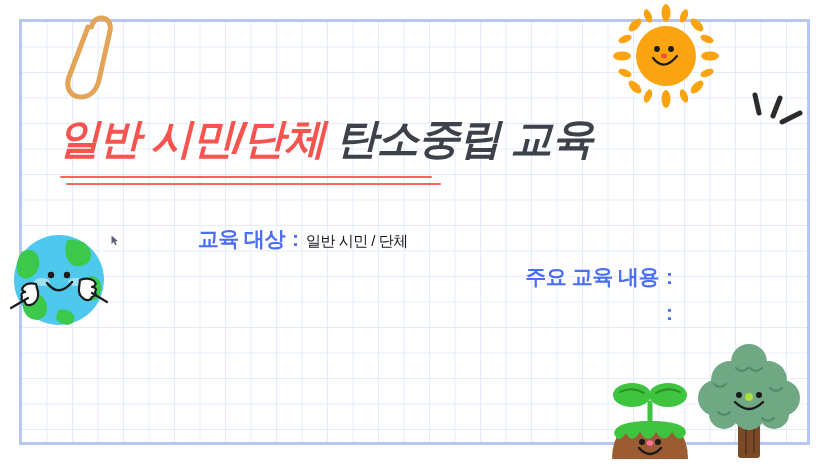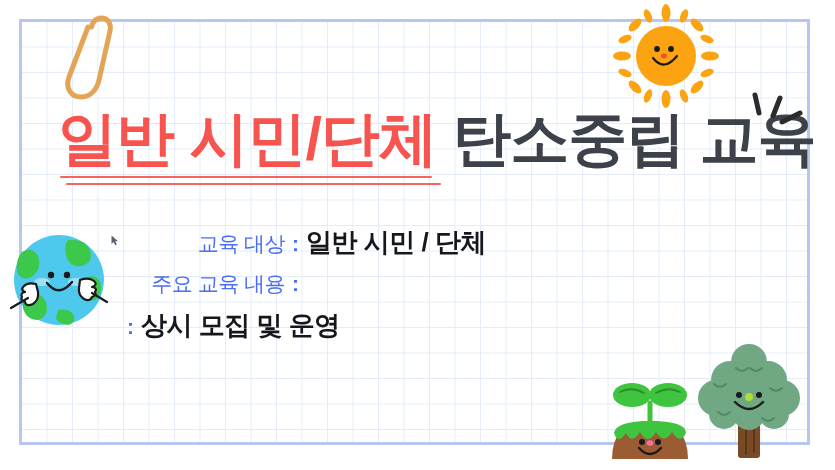--- a/index.html
+++ b/index.html
@@ -35,25 +35,26 @@
 
   
   #title-block {
     position: absolute;
     left: 58px;
     top: 104px;
     width: 730px;
     height: 76px;
   }
   .title-text {
-    font-size: 59px;
+    font-size: 42px;
     font-weight: 900;
     letter-spacing: -1px;
     line-height: 70px;
     white-space: nowrap;
+    font-style: italic;
   }
   .title-hl { color: #f8544f; }
   .title-dark { color: #3c414a; }
 
   #title-underlines {
     position: absolute;
     left: 60px;
     top: 176px;
     width: 395px;
     height: 10px;
@@ -78,39 +79,39 @@
     display: flex;
     align-items: baseline;
     margin-bottom: 6px;
     white-space: nowrap;
   }
   .info-label {
     width: 165px;
     text-align: right;
     color: #4a6ef5;
     font-size: 21px;
-    font-weight: 400;
+    font-weight: 700;
     letter-spacing: -0.5px;
   }
   .info-colon {
     color: #4a6ef5;
     font-size: 21px;
     font-weight: 700;
     padding: 0 7px;
   }
   .info-value {
     color: #15171c;
-    font-size: 26px;
-    font-weight: 700;
+    font-size: 15px;
+    font-weight: 400;
     letter-spacing: -0.5px;
   }
   .info-row.sub .info-label,
   .info-row.sub .info-colon { visibility: hidden; }
   .info-row.sub { margin-top: -2px; }
-  .info-row.gap { margin-top: 10px; }
+  .info-row.gap { margin-top: 10px; justify-content: flex-end; }
 
   
   #paperclip {
     position: absolute;
     left: 56px;
     top: 4px;
     width: 72px;
     height: 100px;
   }
 
@@ -208,21 +209,20 @@
     </div>
 
     <div class="info-row gap">
       <span class="info-label">주요 교육 내용</span>
       <span class="info-colon">:</span>
     </div>
 
 
     <div class="info-row gap">
       <span class="info-colon">:</span>
-      <span class="info-value">상시 모집 및 운영</span>
     </div>
 
   </div>
 
   <div id="earth">
     <svg width="106" height="100" viewBox="0 0 106 100" aria-hidden="true">
       <circle cx="53" cy="50" r="45" fill="#4ec8ec"></circle>
       <path d="M16 22 Q26 16 32 26 Q36 38 27 46 Q18 52 12 44 Q8 32 16 22 Z" fill="#3cc84b"></path>
       <path d="M62 10 Q78 8 84 20 Q88 32 76 36 Q64 38 60 26 Q58 14 62 10 Z" fill="#3cc84b"></path>
       <path d="M86 46 Q96 48 95 60 Q93 72 84 70 Q76 66 78 54 Q80 46 86 46 Z" fill="#3cc84b"></path>

